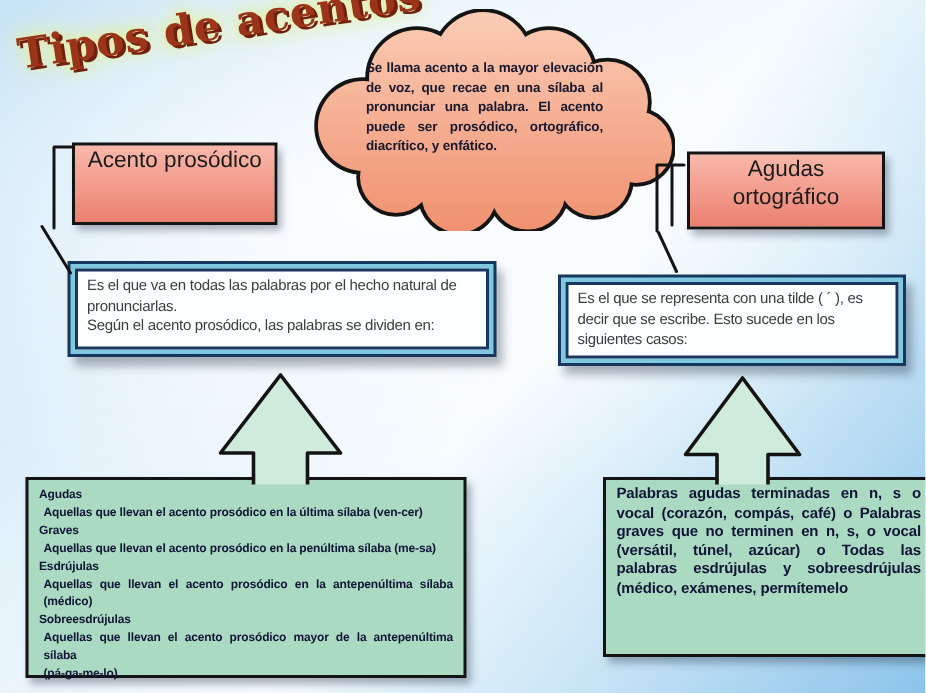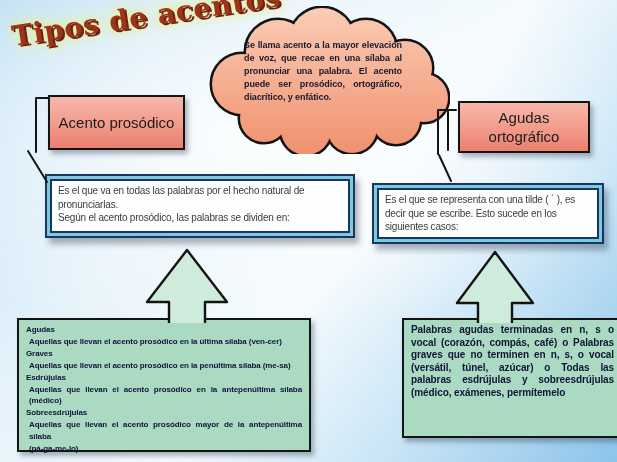--- a/index.html
+++ b/index.html
@@ -20,39 +20,39 @@
                  0 0 12px var(--title-glow,#e4f0a0),
                  0 0 20px var(--title-glow,#e4f0a0);
   }
   .cloud-svg{position:absolute; left:200px; top:6px; width:250px; height:148px;}
   .cloud-text{
     position:absolute; left:244px; top:39px; width:158px;
     font-size:9px; line-height:13px; font-weight:bold; color:#18182e;
     text-align:justify; letter-spacing:-.1px;
   }
   .pink-box{
-    position:absolute; display:flex; align-items:center; justify-content:center;
+    position:absolute; display:flex; justify-content:center;
     text-align:center; box-sizing:border-box;
     background:linear-gradient(180deg, var(--box-salmon-light,#f8b7aa) 0%, #f29a8a 55%, var(--box-salmon-deep,#ea7f6e) 100%);
     border:2px solid var(--outline-black,#141414);
     box-shadow:3px 4px 5px rgba(30,40,60,.35);
     color:#1c1c1c; font-size:15px; line-height:19px;
   }
   .pink-left{left:48px; top:95px; width:137px; height:55px;}
   .pink-right{left:458px; top:101px; width:132px; height:52px; padding:0 14px;}
   .blue-box{
     position:absolute; box-sizing:border-box; background:#fdfeff;
     border:2px solid var(--border-navy,#17375e);
     box-shadow:0 0 0 3px var(--border-lightblue,#7ec8e0),
                0 0 0 5px var(--border-navy,#17375e),
                4px 6px 6px 5px rgba(30,40,60,.35);
     font-size:10px; line-height:13.5px; letter-spacing:-.2px;
     color:#3c3c3c; padding:3px 6px;
   }
-  .blue-left{left:50px; top:179px; width:300px; min-height:54px;}
+  .blue-left{left:50px; top:179px; width:276px; min-height:54px;}
   .blue-right{left:377px; top:188px; width:222px; min-height:49px;}
   .green-panel{
     position:absolute; box-sizing:border-box;
     background:var(--panel-green,#abdac3);
     border:2px solid var(--outline-black,#141414);
     box-shadow:3px 4px 5px rgba(30,40,60,.35);
     color:var(--ink-dark,#101436); font-weight:bold;
     font-size:8px; line-height:11.9px; letter-spacing:-.1px;
     padding:4px 7px;
   }

